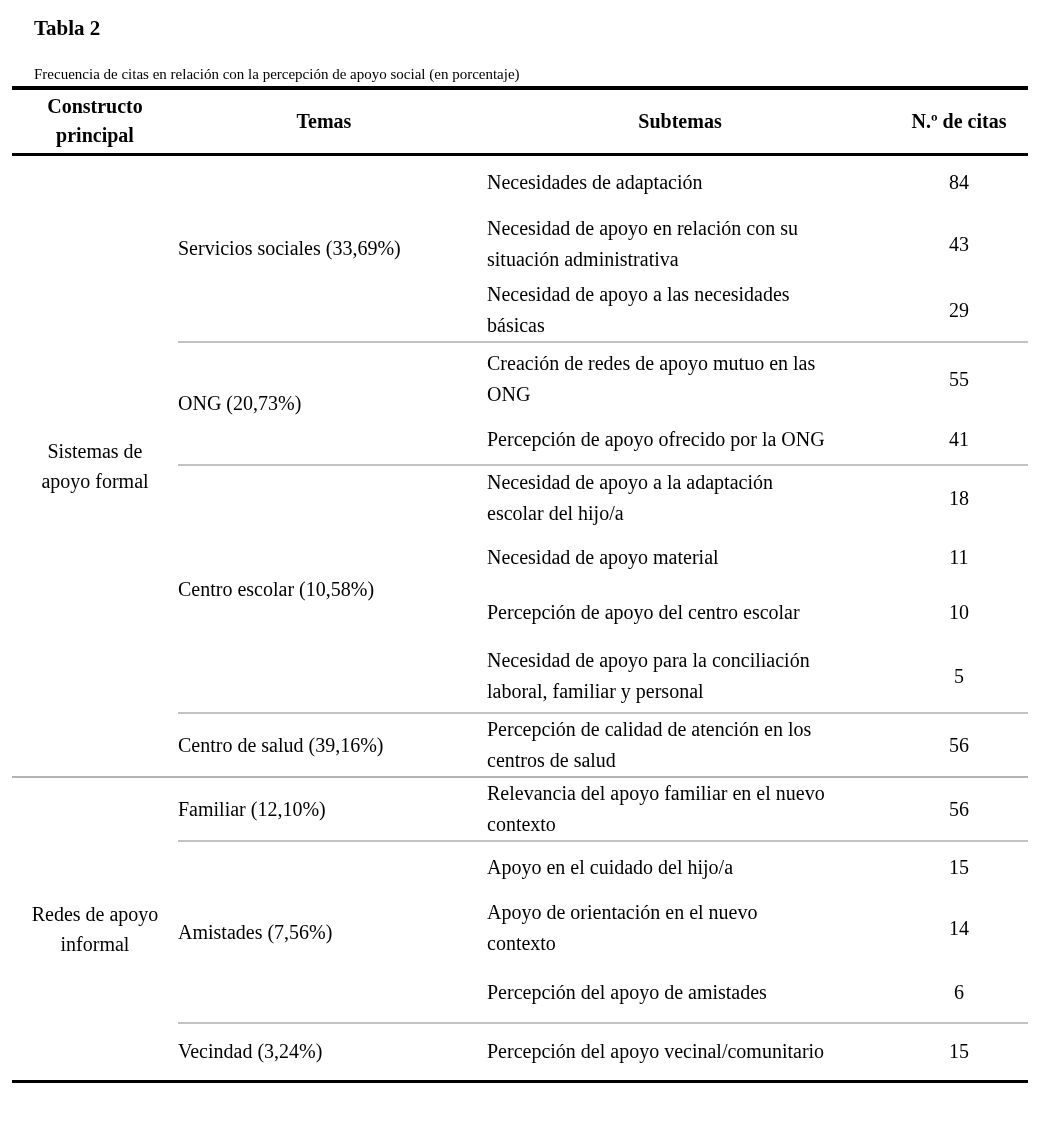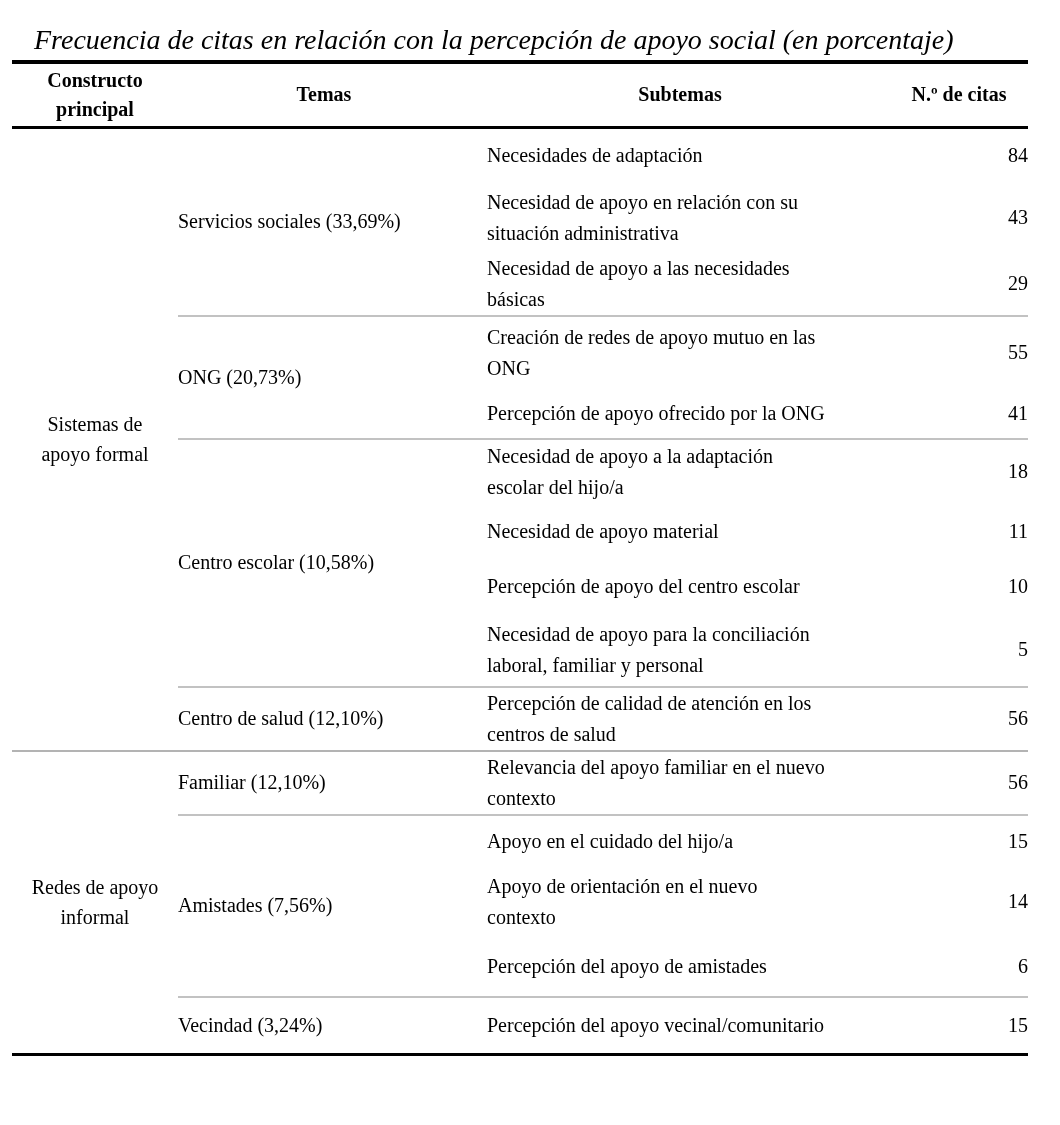--- a/index.html
+++ b/index.html
@@ -11,24 +11,23 @@
   }
   .page { padding-top:16px; }
   .title {
     margin-left:34px;
     font-weight:bold;
     font-size:21px;
     line-height:1.2;
   }
   .caption {
     margin-left:34px;
-    font-style:italic;
-    font-size:28px;
+    font-size:15px;
     line-height:1.2;
-    margin-top:7px;
+    margin-top:24px;
     margin-bottom:3px;
   }
   table.freq {
     border-collapse:collapse;
     table-layout:fixed;
     margin-left:12px;
     width:1016px;
     border-top:4px solid #000;
     border-bottom:3px solid #000;
   }
@@ -57,34 +56,35 @@
     line-height:1.5;
     white-space:pre-line;
   }
   td.tema { text-align:left; }
   td.sub {
     text-align:left;
     padding-left:17px;
     line-height:1.55;
     white-space:pre-line;
   }
-  td.num { text-align:right; }
+  td.num { text-align:center; }
   .sep    { border-top:2px solid #c2c2c2; }
   .sepfull{ border-top:2px solid #b3b3b3; }
   .footnote {
     margin-left:34px;
     margin-top:12px;
     font-size:21px;
   }
 </style>
 </head>
 <body>
 
 <div class="page">
 
+  <div class="title">Tabla 2</div>
   <div class="caption">Frecuencia de citas en relación con la percepción de apoyo social (en porcentaje)</div>
 
   <table class="freq">
     <colgroup>
       <col class="c1">
         <col class="c2">
         <col class="c3">
         <col class="c4">
     </colgroup>
     <thead>
@@ -141,21 +141,21 @@
         <td class="sub">Percepción de apoyo del centro escolar</td>
         <td class="num">10</td>
       </tr>
       <tr style="height:73px;">
         <td class="sub">Necesidad de apoyo para la conciliación
 laboral, familiar y personal</td>
         <td class="num">5</td>
       </tr>
 
       <tr style="height:62px;">
-        <td class="tema sep">Centro de salud (12,10%)</td>
+        <td class="tema sep">Centro de salud (39,16%)</td>
         <td class="sub sep">Percepción de calidad de atención en los
 centros de salud</td>
         <td class="num sep">56</td>
       </tr>
 
       <tr style="height:63px;">
         <td class="construct sepfull" rowspan="5">Redes de apoyo
 informal</td>
         <td class="tema sepfull">Familiar (12,10%)</td>
         <td class="sub sepfull">Relevancia del apoyo familiar en el nuevo

